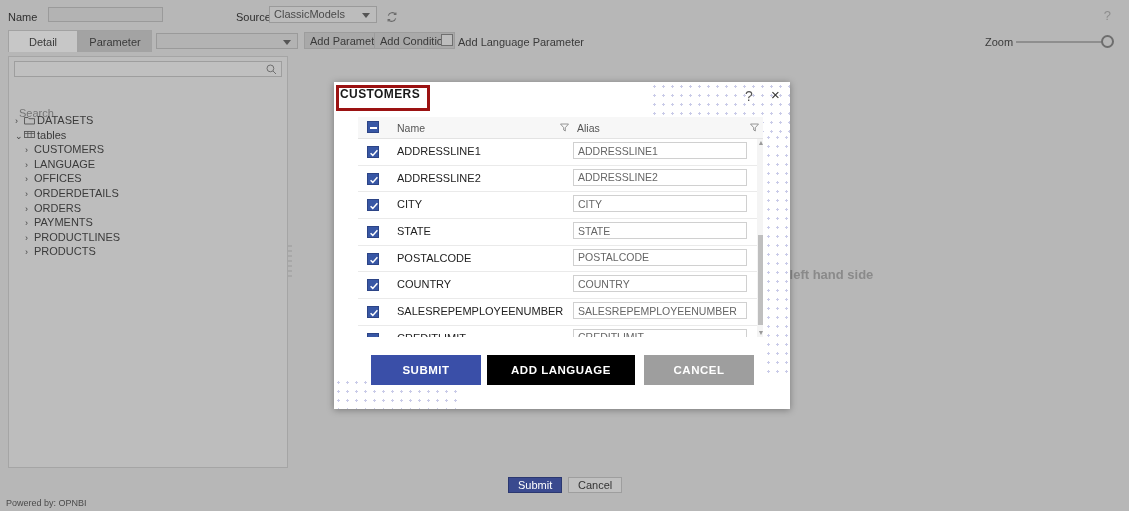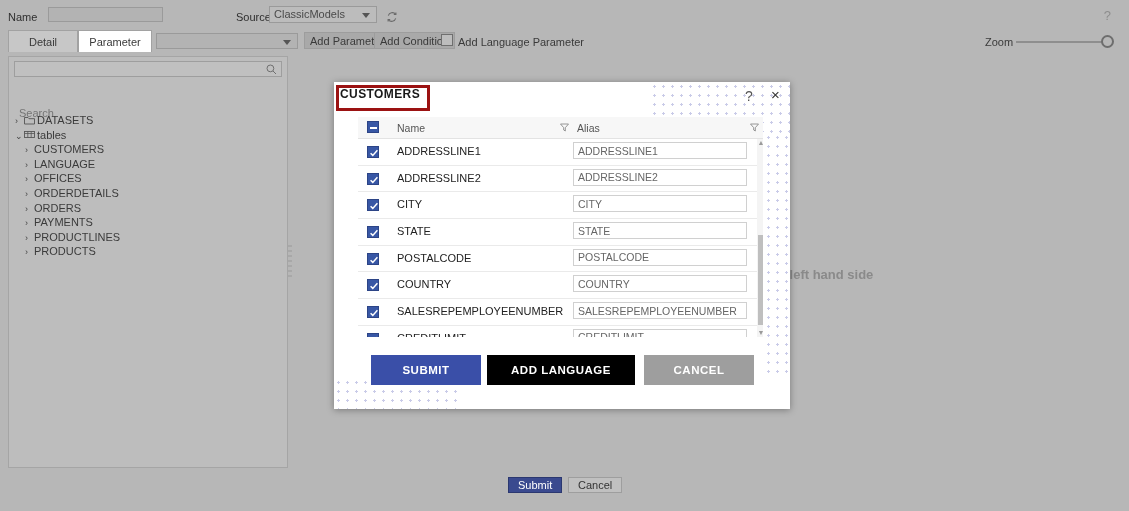--- a/index.html
+++ b/index.html
@@ -25,21 +25,21 @@
   .source-select .caret{position:absolute;right:6px;top:6px;width:0;height:0;
     border-left:4px solid transparent;border-right:4px solid transparent;border-top:5px solid #555;}
   .refresh-ico{position:absolute;left:386px;top:11px;width:12px;height:12px;}
   .help-top{position:absolute;right:18px;top:8px;font-size:13px;color:#8d8d8d;}
 
   
   .tabrow{position:absolute;left:0;top:28px;width:1129px;height:26px;background:#b7b7b7;}
   .tab{position:absolute;top:2px;height:22px;line-height:22px;text-align:center;
     font-size:11px;color:#3a3a3a;box-sizing:border-box;}
   .tab.active{left:8px;width:70px;background:#c7c7c7;border:1px solid #a2a2a2;border-bottom:none;text-align:center;}
-  .tab.inactive{left:78px;width:74px;background:#ffffff;border:1px solid #a2a2a2;border-bottom:none;}
+  .tab.inactive{left:78px;width:74px;background:#a3a3a3;border:1px solid #a2a2a2;border-bottom:none;}
   .param-select{position:absolute;left:156px;top:5px;width:142px;height:16px;
     background:#b3b3b3;border:1px solid #9a9a9a;box-sizing:border-box;}
   .param-select .caret{position:absolute;right:6px;top:6px;width:0;height:0;
     border-left:4px solid transparent;border-right:4px solid transparent;border-top:5px solid #555;}
   .gbtn{position:absolute;top:4px;height:17px;line-height:17px;padding:0 5px;
     background:#a9a9a9;border:1px solid #9d9d9d;box-sizing:border-box;font-size:11px;color:#3a3a3a;}
   .gbtn.b1{left:304px;}
   .gbtn.b2{left:374px;}
   .lang-chk{position:absolute;left:441px;top:6px;width:12px;height:12px;
     background:#bdbdbd;border:1px solid #6f6f6f;box-sizing:border-box;}
@@ -319,13 +319,16 @@
 
     <div class="mbtn submit">SUBMIT</div>
     <div class="mbtn addlang">ADD LANGUAGE COLUMN</div>
     <div class="mbtn cancel">CANCEL</div>
   </div>
 
   <div class="bottombar">
     <div class="bbtn primary">Submit</div>
     <div class="bbtn plain">Cancel</div>
   </div>
+  <div class="footer">
+    <span>Powered by: OPNBI</span>
+  </div>
 </div>
 
 </body></html>

